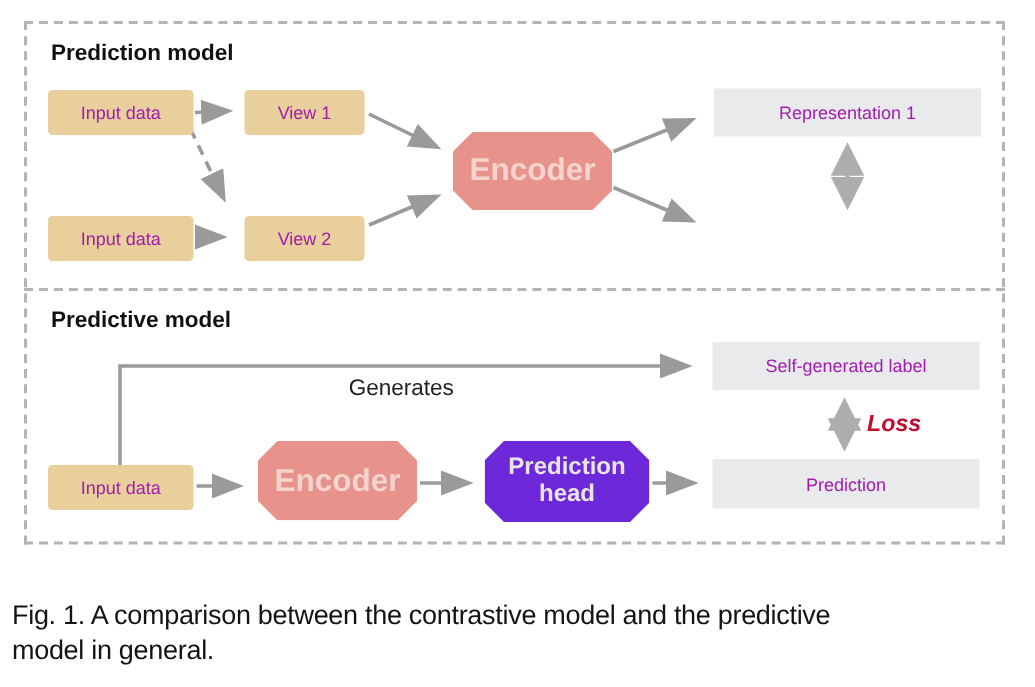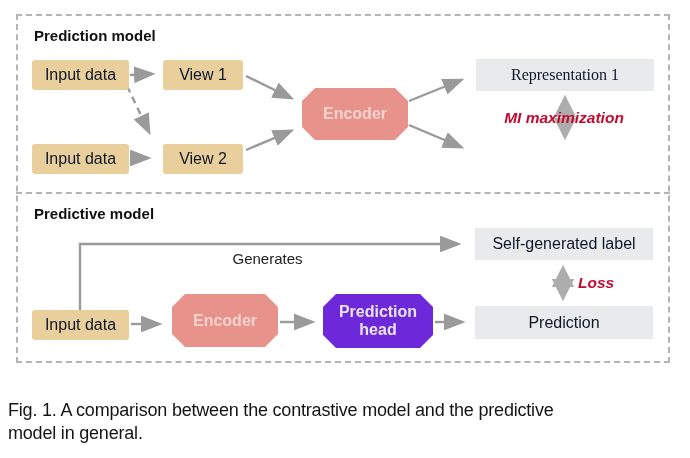--- a/index.html
+++ b/index.html
@@ -13,29 +13,29 @@
   }
   .divider{
     position:absolute;left:16px;top:192px;width:654px;height:0;
     border-top:2px dashed #b4b4b4;
   }
   .section-title{
     position:absolute;font-size:15px;font-weight:bold;color:#111;white-space:nowrap;
   }
   .box{
     position:absolute;display:flex;align-items:center;justify-content:center;
-    font-size:16px;color:#0f172a;white-space:nowrap;text-align:center;
+    font-size:12px;color:#a21caf;white-space:nowrap;text-align:center;
   }
   .tan{background:#e8cf9b;border-radius:3px;}
   .lightgray{background:#e9eaec;}
   .chamfer{
     clip-path:polygon(13px 0,calc(100% - 13px) 0,100% 13px,100% calc(100% - 13px),
       calc(100% - 13px) 100%,13px 100%,0 calc(100% - 13px),0 13px);
   }
-  .enc{background:#e8928c;color:#f5d3ce;font-weight:bold;font-size:16px;}
+  .enc{background:#e8928c;color:#f5d3ce;font-weight:bold;font-size:21px;}
   .head{background:#6d28d9;color:#e9e5e6;font-weight:bold;font-size:16px;
     line-height:18px;white-space:normal;}
   .flowlabel{position:absolute;font-size:15px;color:#222;text-align:center;}
   .redlabel{position:absolute;font-size:15.5px;font-weight:bold;font-style:italic;
     color:#c40b2d;text-align:center;white-space:nowrap;}
   #arrows{position:absolute;left:0;top:0;pointer-events:none;}
   .caption{
     position:absolute;left:8px;top:399px;width:678px;
     font-size:18px;line-height:23px;color:#141414;letter-spacing:-0.2px;
   }
@@ -78,23 +78,22 @@
 
   <div class="section-title" style="left:34px;top:27px;">Prediction model</div>
 
   <div class="box tan" style="left:32px;top:60px;width:97px;height:30px;">Input data</div>
   <div class="box tan" style="left:163px;top:60px;width:80px;height:30px;">View 1</div>
   <div class="box tan" style="left:32px;top:144px;width:97px;height:30px;">Input data</div>
   <div class="box tan" style="left:163px;top:144px;width:80px;height:30px;">View 2</div>
 
   <div class="box enc chamfer" style="left:302px;top:88px;width:106px;height:52px;">Encoder</div>
 
-  <div class="box lightgray" style="left:476px;top:59px;width:178px;height:32px;font-family:Liberation Serif, serif;">Representation 1</div>
+  <div class="box lightgray" style="left:476px;top:59px;width:178px;height:32px;">Representation 1</div>
 
-  <div class="redlabel" style="left:490px;top:109px;width:148px;">MI maximization</div>
 
   <div class="section-title" style="left:34px;top:205px;text-align:center;">Predictive model</div>
 
   <div class="flowlabel" style="left:200px;top:250px;width:135px;">Generates</div>
 
   <div class="box tan" style="left:32px;top:310px;width:97px;height:30px;">Input data</div>
 
   <div class="box enc chamfer" style="left:172px;top:294px;width:106px;height:53px;">Encoder</div>
 
   <div class="box head chamfer" style="left:323px;top:294px;width:110px;height:54px;padding:0 14px;box-sizing:border-box;">Prediction head</div>

